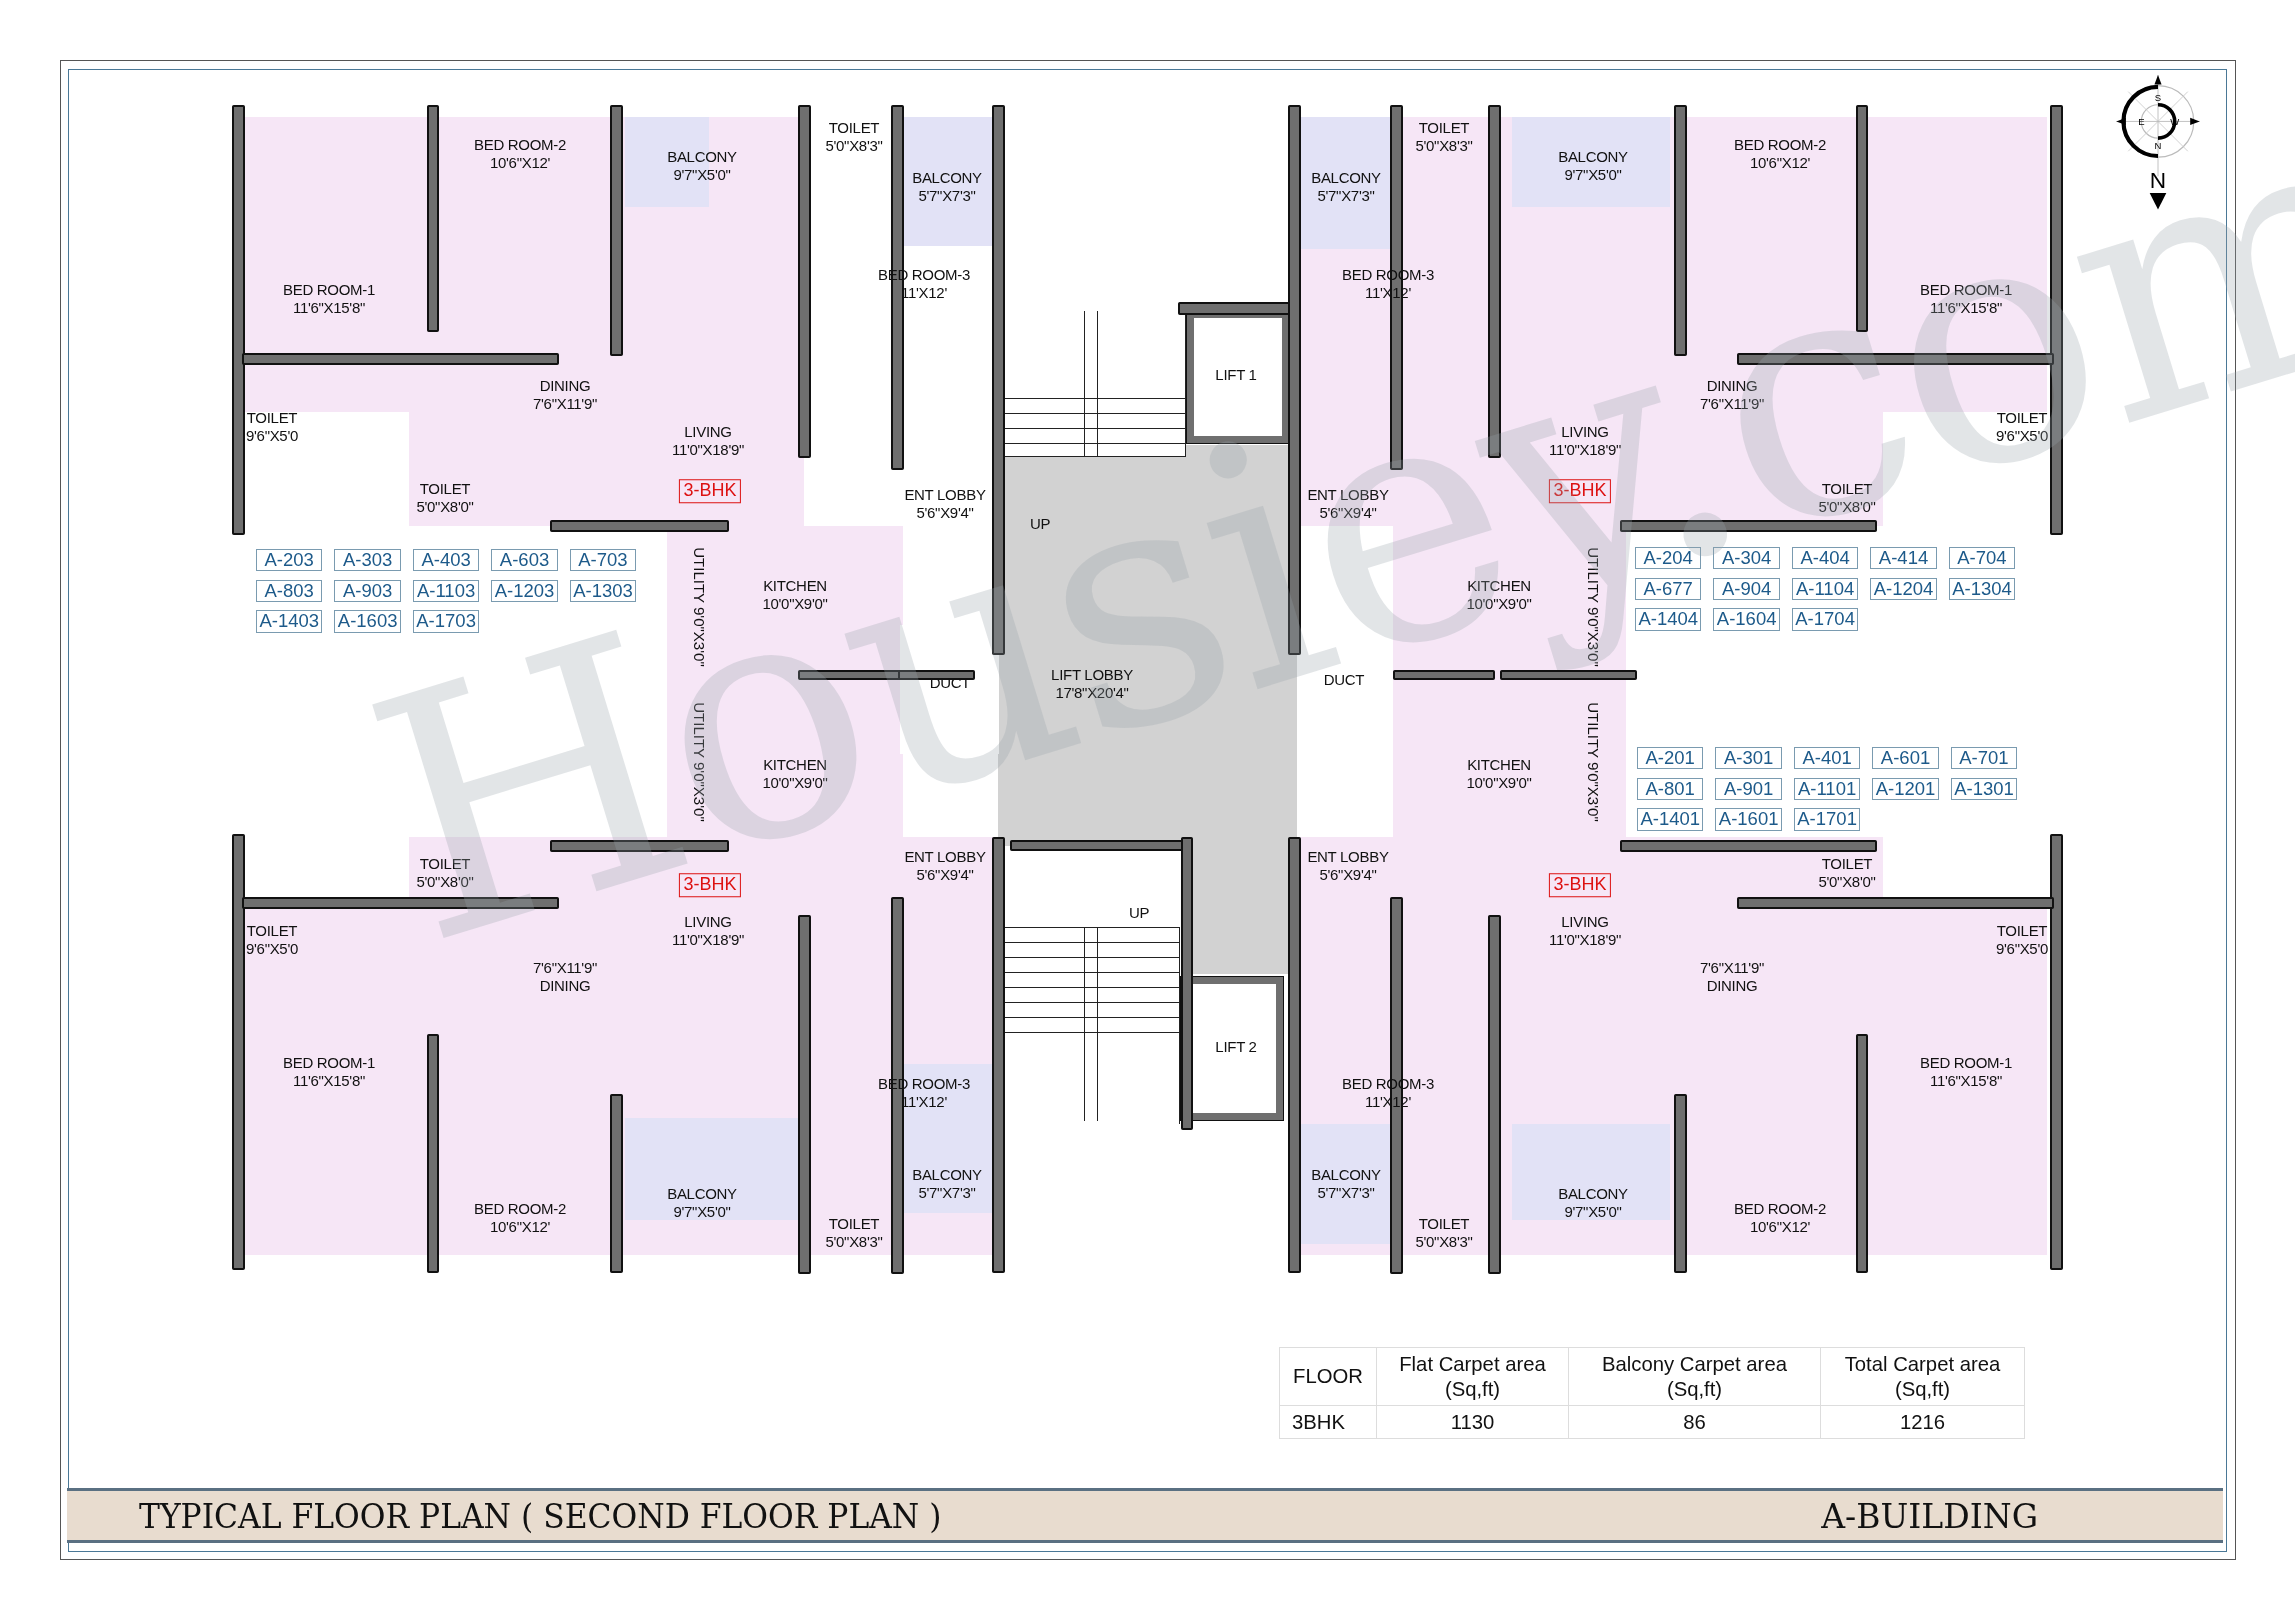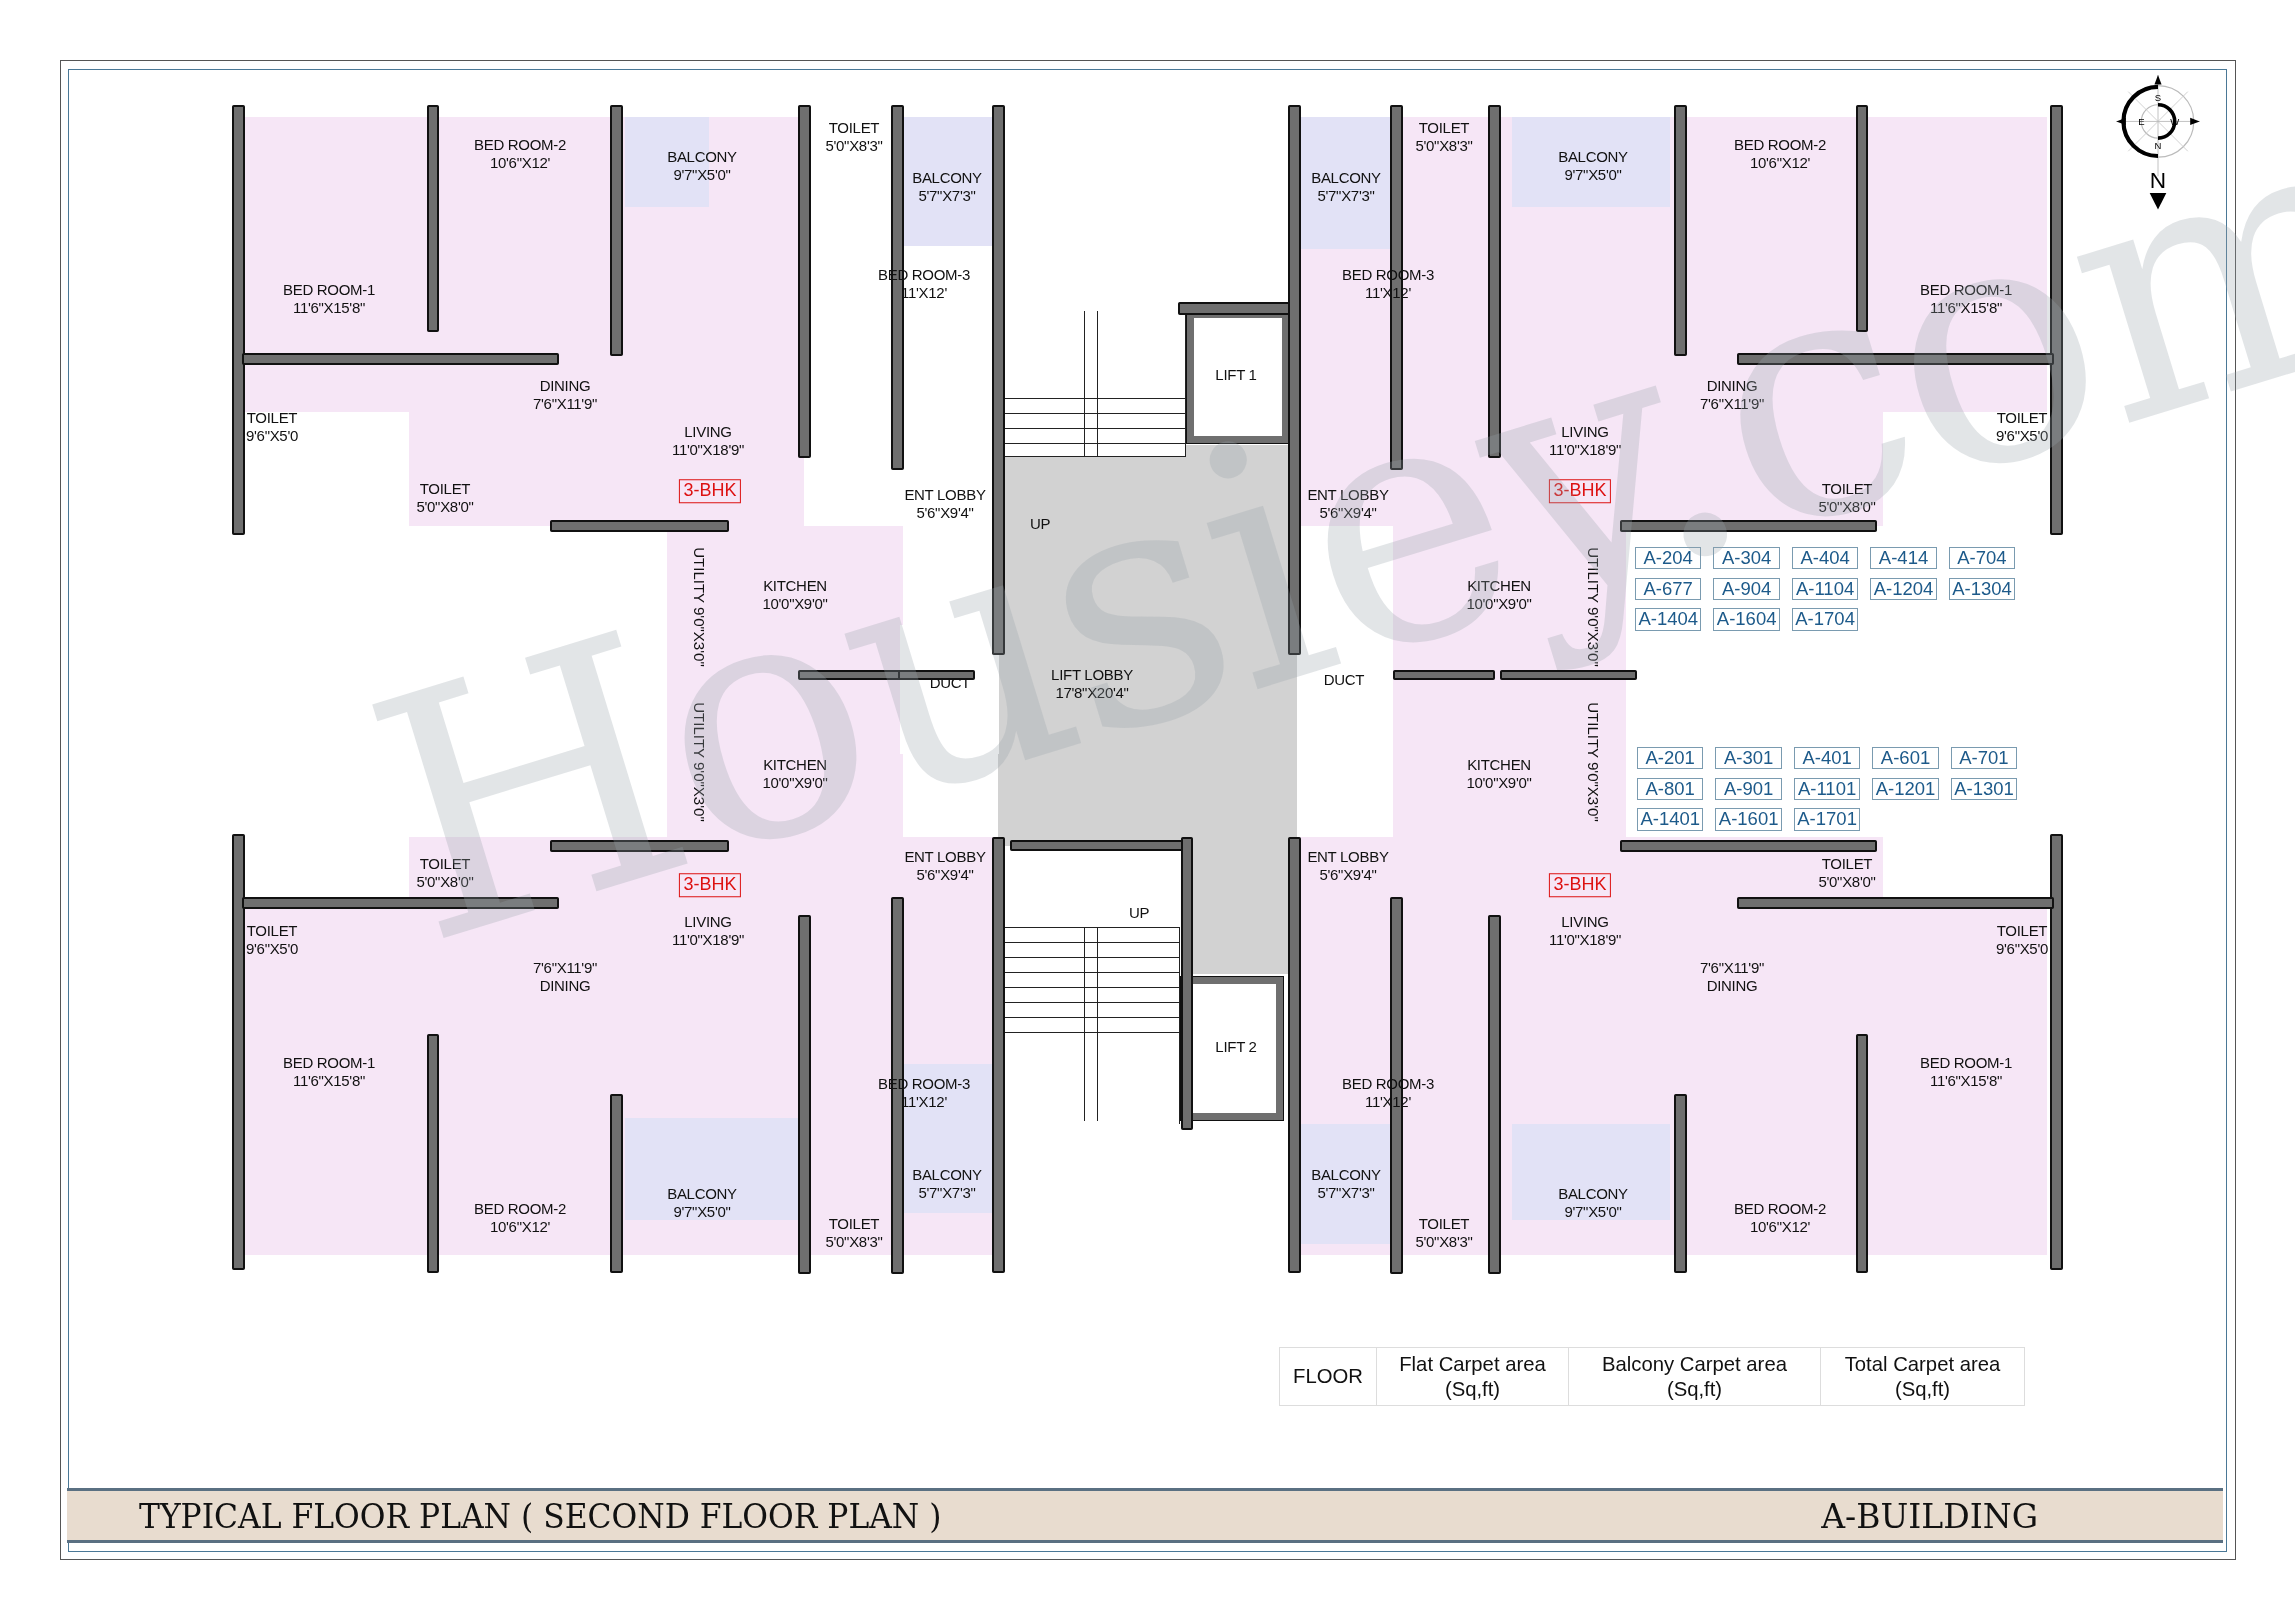--- a/index.html
+++ b/index.html
@@ -353,20 +353,35 @@
     </div>
   <div class="lbl" style="left:1444px;top:1233px">
       <span class="n">TOILET</span>
       <span class="n">5'0"X8'3"</span>
     </div>
   <div class="lbl" style="left:1780px;top:1218px">
       <span class="n">BED ROOM-2</span>
       <span class="n">10'6"X12'</span>
     </div>
 
+  <div class="unit-grid" style="left:256px;top:549px;">
+    <div class="unit">A-203</div>
+    <div class="unit">A-303</div>
+    <div class="unit">A-403</div>
+    <div class="unit">A-603</div>
+    <div class="unit">A-703</div>
+    <div class="unit">A-803</div>
+    <div class="unit">A-903</div>
+    <div class="unit">A-1103</div>
+    <div class="unit">A-1203</div>
+    <div class="unit">A-1303</div>
+    <div class="unit">A-1403</div>
+    <div class="unit">A-1603</div>
+    <div class="unit">A-1703</div>
+  </div>
   <div class="unit-grid" style="left:1635px;top:547px;">
     <div class="unit">A-204</div>
     <div class="unit">A-304</div>
     <div class="unit">A-404</div>
     <div class="unit">A-414</div>
     <div class="unit">A-704</div>
     <div class="unit">A-677</div>
     <div class="unit">A-904</div>
     <div class="unit">A-1104</div>
     <div class="unit">A-1204</div>
@@ -417,20 +432,26 @@
 </div>
 
 <table class="area">
   <tbody>
       <tr>
     <th style="width:72px;"><span>FLOOR</span></th>
     <th style="width:167px;margin-left:28px;"><span>Flat Carpet area</span><br><span>(Sq,ft)</span></th>
     <th style="width:227px;"><span>Balcony Carpet area</span><br><span>(Sq,ft)</span></th>
     <th style="width:179px;"><span>Total Carpet area</span><br><span>(Sq,ft)</span></th>
   </tr>
+  <tr>
+    <td style="text-align:left;">3BHK</td>
+    <td>1130</td>
+    <td>86</td>
+    <td>1216</td>
+  </tr>
 </tbody>
   </table>
 
 <div class="abs titlebar">
   <div class="title-left">TYPICAL FLOOR PLAN ( SECOND FLOOR PLAN )</div>
   <div class="title-right">A-BUILDING</div>
 </div>
 
 
 </body></html>

